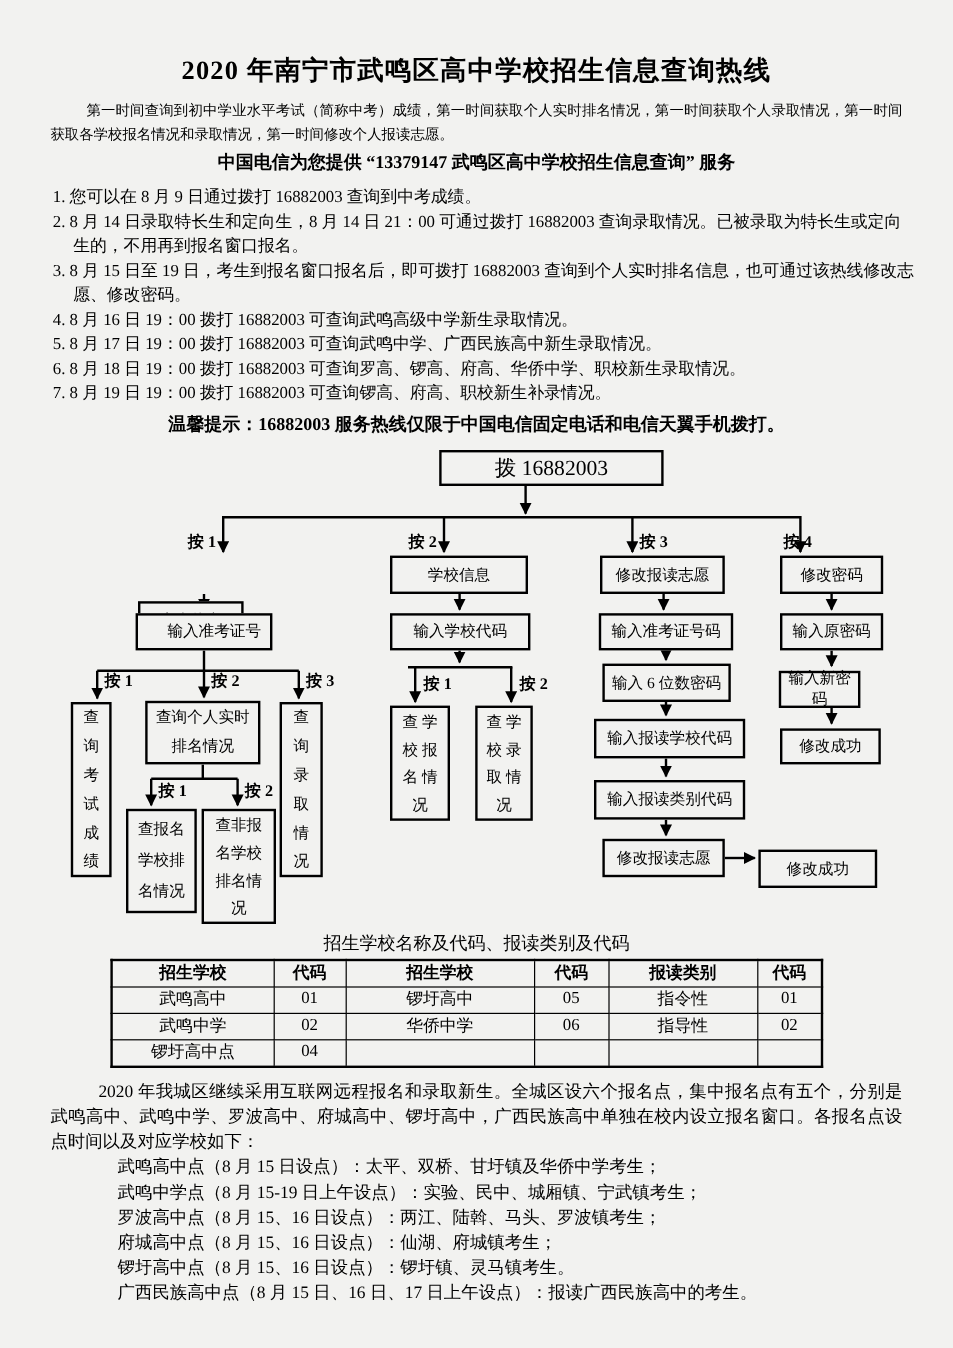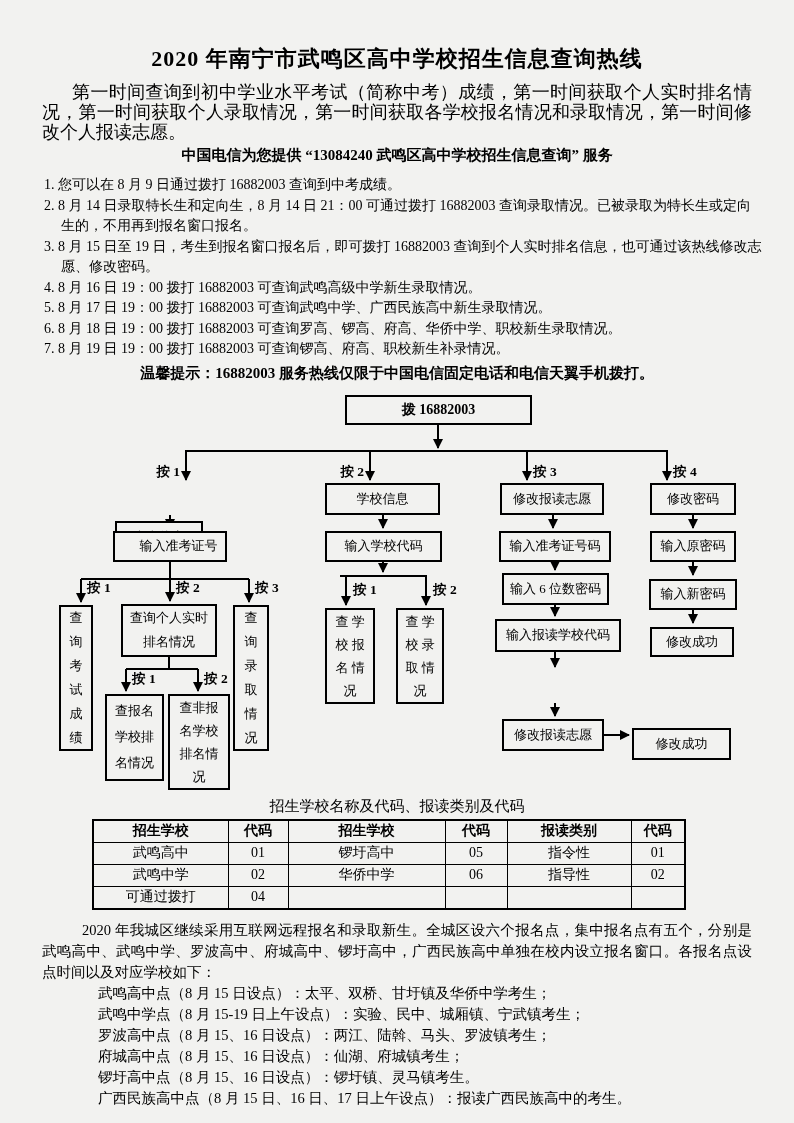--- a/index.html
+++ b/index.html
@@ -10,39 +10,39 @@
     font-family:"Liberation Serif", serif;
     overflow:hidden;
   }
   .page { padding:44px 30px 0 30px; }
 
   .doc-title {
     font-size:22px; font-weight:bold; text-align:center;
     line-height:30px; margin:0 0 8px 0; letter-spacing:1px;
   }
   .intro {
-    margin:0 12px; font-size:18px; line-height:20px;
+    margin:0 12px; font-size:12px; line-height:20px;
     text-align:justify; text-indent:30px;
   }
   .provider { text-align:center; font-weight:bold; font-size:15px; margin:4px 0 10px 0; }
 
   .notices { margin-left:14px; font-size:14px; line-height:20.5px; }
   .notice-item { padding-left:17px; text-indent:-17px; }
   .warm-tip { text-align:center; font-weight:bold; font-size:15px; margin-top:4px; }
 
   
   .flowchart { position:relative; width:740px; height:404px; margin:8px 0 0 -3px; }
   .fc-svg { position:absolute; left:0; top:0; }
   .fc-box {
     position:absolute; box-sizing:border-box;
     border:2px solid #000; background:#f2f2f0;
     display:flex; align-items:center; justify-content:center;
     font-size:13px; text-align:center; white-space:pre-line;
   }
-  .fc-root { font-weight:bold; font-size:14px; }
+  .fc-root { font-weight:normal; font-size:18px;margin-left:21px; }
   .fc-key {
     position:absolute; font-weight:bold; font-size:13.5px; line-height:16px;
     white-space:nowrap;
   }
   .fc-key.r { text-align:right; }
   .lh24 { line-height:24px; }
   .lh23 { line-height:23px; }
   .lh26 { line-height:26px; }
 
   
@@ -64,21 +64,21 @@
 </style>
 </head>
 <body>
 
 <div class="page">
 
   <h1 class="doc-title">2020 年南宁市武鸣区高中学校招生信息查询热线</h1>
 
   <p class="intro">第一时间查询到初中学业水平考试（简称中考）成绩，第一时间获取个人实时排名情况，第一时间获取个人录取情况，第一时间获取各学校报名情况和录取情况，第一时间修改个人报读志愿。</p>
 
-  <div class="provider">中国电信为您提供 “13084240 武鸣区高中学校招生信息查询” 服务</div>
+  <div class="provider">中国电信为您提供 “13379147 武鸣区高中学校招生信息查询” 服务</div>
 
   <div class="notices">
     <div class="notice-item">1. 您可以在 8 月 9 日通过拨打 16882003 查询到中考成绩。</div>
     <div class="notice-item">2. 8 月 14 日录取特长生和定向生，8 月 14 日 21：00 可通过拨打 16882003 查询录取情况。已被录取为特长生或定向生的，不用再到报名窗口报名。</div>
     <div class="notice-item">3. 8 月 15 日至 19 日，考生到报名窗口报名后，即可拨打 16882003 查询到个人实时排名信息，也可通过该热线修改志愿、修改密码。</div>
     <div class="notice-item">4. 8 月 16 日 19：00 拨打 16882003 可查询武鸣高级中学新生录取情况。</div>
     <div class="notice-item">5. 8 月 17 日 19：00 拨打 16882003 可查询武鸣中学、广西民族高中新生录取情况。</div>
     <div class="notice-item">6. 8 月 18 日 19：00 拨打 16882003 可查询罗高、锣高、府高、华侨中学、职校新生录取情况。</div>
     <div class="notice-item">7. 8 月 19 日 19：00 拨打 16882003 可查询锣高、府高、职校新生补录情况。</div>
   </div>
@@ -132,21 +132,21 @@
         <line x1="666" y1="171" x2="666" y2="184" marker-end="url(#arr)"></line>
         <line x1="666" y1="219" x2="666" y2="232" marker-end="url(#arr)"></line>
       </g>
     </svg>
 
     <div class="fc-box fc-root" style="left:318px; top:4px; width:187px; height:30px;">拨 16882003</div>
 
     <div class="fc-key r" style="left:113px; top:73px; width:40px;">按 1</div>
     <div class="fc-key r" style="left:297px; top:73px; width:40px;">按 2</div>
     <div class="fc-key" style="left:506px; top:73px;">按 3</div>
-    <div class="fc-key" style="left:646px; top:73px;">按 4</div>
+    <div class="fc-key" style="left:626px; top:73px;">按 4</div>
 
     <div class="fc-box" style="left:88px;  top:92px; width:88px; height:32px;margin-top:38px;">个人信息</div>
     <div class="fc-box" style="left:298px; top:92px; width:115px; height:32px;">学校信息</div>
     <div class="fc-box" style="left:473px; top:92px; width:104px; height:32px;">修改报读志愿</div>
     <div class="fc-box" style="left:623px; top:92px; width:86px;  height:32px;">修改密码</div>
 
     <div class="fc-box" style="left:86px;  top:140px; width:114px; height:31px;padding-left:17px;">输入准考证号</div>
     <div class="fc-box" style="left:298px; top:140px; width:117px; height:31px;">输入学校代码</div>
     <div class="fc-box" style="left:472px; top:140px; width:112px; height:31px;">输入准考证号码</div>
     <div class="fc-box" style="left:623px; top:140px; width:86px;  height:31px;">输入原密码</div>
@@ -186,24 +186,25 @@
 校 报
 名 情
 况</div>
     <div class="fc-box lh23" style="left:369px; top:217px; width:48px; height:96px;">查 学
 校 录
 取 情
 况</div>
 
     <div class="fc-box" style="left:475px; top:182px; width:107px; height:32px;">输入 6 位数密码</div>
     <div class="fc-box" style="left:468px; top:228px; width:126px; height:33px;text-align:center;">输入报读学校代码</div>
+    <div class="fc-box" style="left:468px; top:279px; width:126px; height:33px;">输入报读类别代码</div>
     <div class="fc-box" style="left:475px; top:328px; width:102px; height:32px;">修改报读志愿</div>
     <div class="fc-box" style="left:605px; top:337px; width:99px;  height:32px;">修改成功</div>
 
-    <div class="fc-box" style="left:622px; top:188px; width:88px; height:31px;">输入新密码</div>
+    <div class="fc-box" style="left:622px; top:188px; width:68px; height:31px;">输入新密码</div>
     <div class="fc-box" style="left:623px; top:236px; width:84px; height:30px;">修改成功</div>
 
   </div>
 
   <div class="table-title">招生学校名称及代码、报读类别及代码</div>
 
   <table class="codes">
     <colgroup>
       <col style="width:135px">
         <col style="width:60px">
@@ -231,21 +232,21 @@
     </tr>
     <tr>
       <td>武鸣中学</td>
       <td>02</td>
       <td>华侨中学</td>
       <td>06</td>
       <td>指导性</td>
       <td>02</td>
     </tr>
     <tr>
-      <td>可通过拨打</td>
+      <td>锣圩高中点</td>
       <td>04</td>
       <td></td>
       <td></td>
       <td></td>
       <td></td>
     </tr>
   </tbody>
     </table>
 
   <div class="footer">

